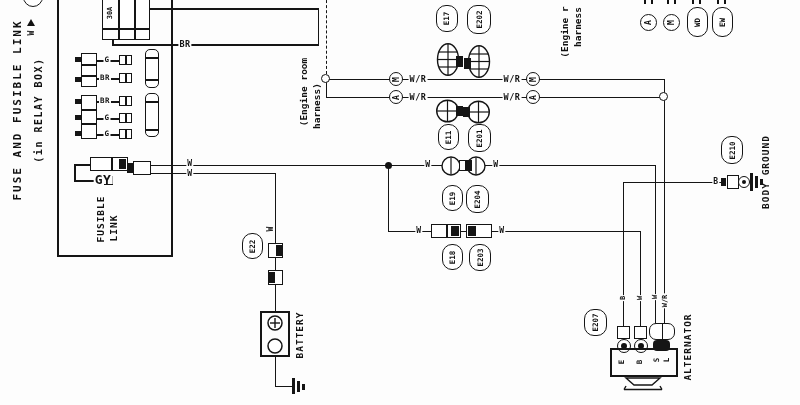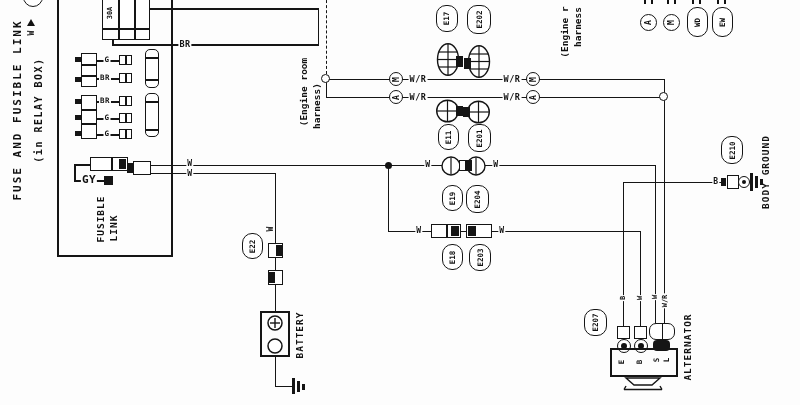--- a/index.html
+++ b/index.html
@@ -94,21 +94,21 @@
   <div class="hl" style="left:145px;top:101px;width:14px;"></div>
   <div class="hl" style="left:145px;top:129px;width:14px;"></div>
 
   <div class="rect" style="left:90px;top:157px;width:22px;height:14px;"></div>
   <div class="rect" style="left:112px;top:157px;width:16px;height:14px;"></div>
   <div class="fill" style="left:119px;top:159px;width:7px;height:10px;"></div>
   <div class="hl" style="left:74px;top:164px;width:16px;"></div>
   <div class="vl" style="left:74px;top:164px;height:17px;"></div>
   <div class="hl" style="left:74px;top:180px;width:32px;"></div>
   <div class="fill" style="left:104px;top:176px;width:9px;height:9px;"></div>
-  <div class="lab" style="left:89px;top:180px;font-size:11px;">GY</div>
+  <div class="lab" style="left:103px;top:180px;font-size:13px;">GY</div>
   <div class="fill" style="left:127px;top:163px;width:6px;height:10px;"></div>
   <div class="rect" style="left:133px;top:161px;width:18px;height:14px;"></div>
 
   <div class="vt" style="left:100px;top:219px;font-size:9.5px;letter-spacing:1px;">FUSIBLE</div>
   <div class="vt" style="left:113px;top:228px;font-size:9.5px;letter-spacing:1px;">LINK</div>
 
   <div class="hl" style="left:151px;top:164.5px;width:504px;"></div>
   <div class="hl" style="left:151px;top:172.5px;width:125px;"></div>
   <div class="lab" style="left:190px;top:164px;font-size:8px;">W</div>
   <div class="lab" style="left:190px;top:174px;font-size:8px;">W</div>

